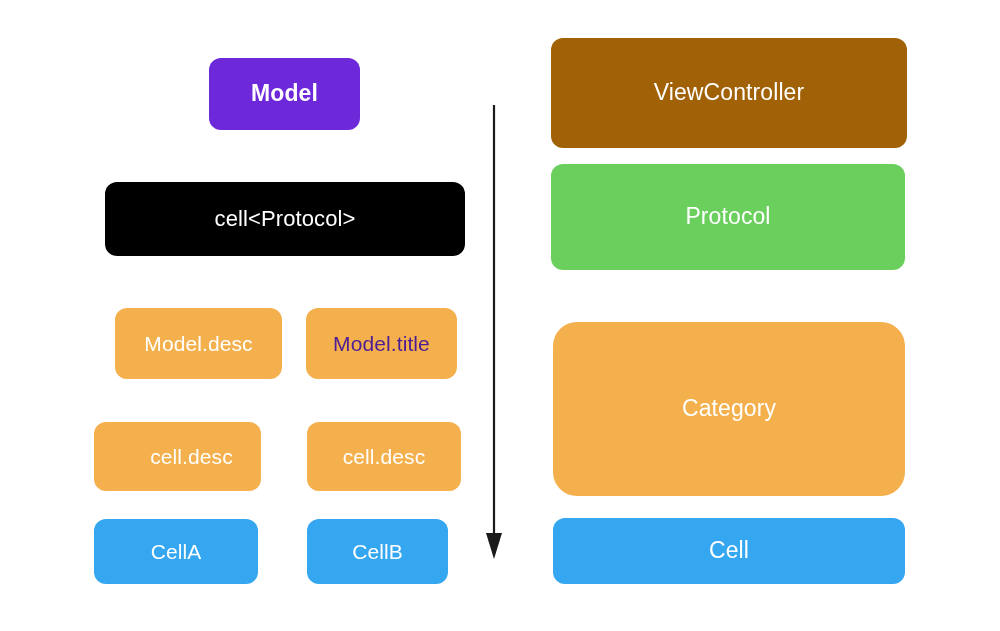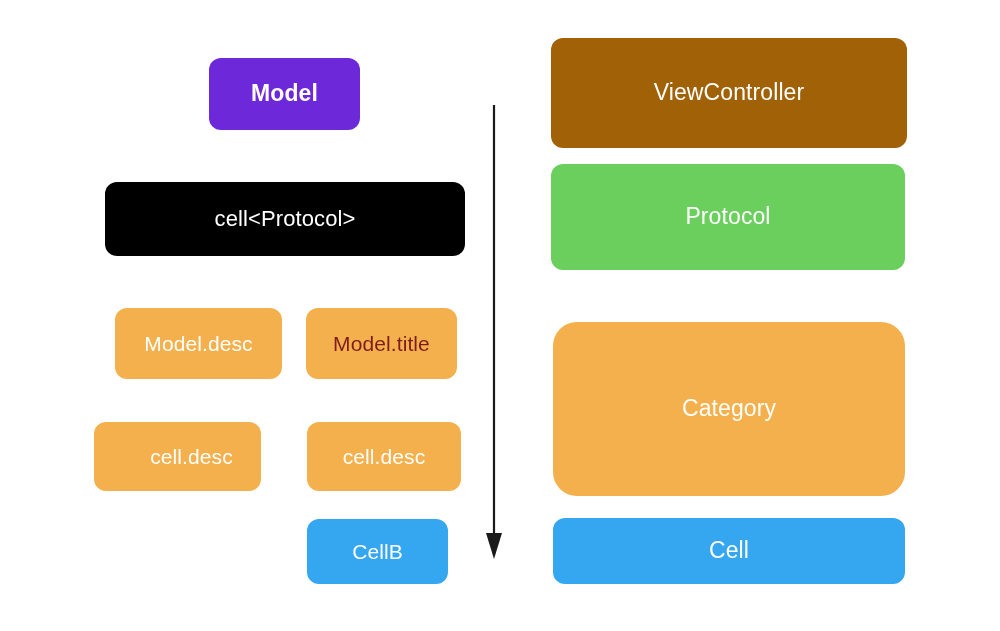--- a/index.html
+++ b/index.html
@@ -66,28 +66,31 @@
 <div style="position: absolute; left: 0px; top: 0px; width: 1000px; height: 631px; pointer-events: none;">
     <div class="node" style="left: 209px; top: 58px; width: 151px; height: 72px; background: #6d28d9; color: rgb(255, 255, 255); font-size: 23px; font-weight: bold; pointer-events: auto;">
       <span class="label">Model</span>
     </div>
     <div class="node" style="left: 105px; top: 182px; width: 360px; height: 74px; background: #000000; color: rgb(255, 255, 255); font-size: 22px; font-weight: normal; pointer-events: auto;">
       <span class="label">cell&lt;Protocol&gt;</span>
     </div>
     <div class="node" style="left: 94px; top: 308px; width: 167px; height: 71px; background: rgb(244, 176, 76); color: rgb(255, 255, 255); font-size: 21px; font-weight: normal; pointer-events: auto; margin-left: 21px;">
       <span class="label">Model.desc</span>
     </div>
-    <div class="node" style="left: 306px; top: 308px; width: 151px; height: 71px; background: rgb(244, 176, 76); color: #7f1d1d; font-size: 21px; font-weight: normal; pointer-events: auto;">
+    <div class="node" style="left: 306px; top: 308px; width: 151px; height: 71px; background: rgb(244, 176, 76); color: #4c1d95; font-size: 21px; font-weight: normal; pointer-events: auto;">
       <span class="label">Model.title</span>
     </div>
     <div class="node" style="left: 94px; top: 422px; width: 167px; height: 69px; background: rgb(244, 176, 76); color: rgb(255, 255, 255); font-size: 21px; font-weight: normal; pointer-events: auto; padding-left: 28px;">
       <span class="label">cell.desc</span>
     </div>
     <div class="node" style="left: 307px; top: 422px; width: 154px; height: 69px; background: rgb(244, 176, 76); color: rgb(255, 255, 255); font-size: 21px; font-weight: normal; pointer-events: auto;">
       <span class="label">cell.desc</span>
+    </div>
+    <div class="node" style="left: 94px; top: 519px; width: 164px; height: 65px; background: rgb(53, 166, 240); color: rgb(255, 255, 255); font-size: 21px; font-weight: normal; pointer-events: auto;">
+      <span class="label">CellA</span>
     </div>
     <div class="node" style="left: 307px; top: 519px; width: 141px; height: 65px; background: rgb(53, 166, 240); color: rgb(255, 255, 255); font-size: 21px; font-weight: normal; pointer-events: auto;">
       <span class="label">CellB</span>
     </div>
   </div>
 <div style="position: absolute; left: 0px; top: 0px; width: 1000px; height: 631px; pointer-events: none;">
     <div class="node" style="left: 551px; top: 38px; width: 356px; height: 110px; background: #a16207; color: rgb(255, 255, 255); font-size: 23px; font-weight: normal; pointer-events: auto;">
       <span class="label">ViewController</span>
     </div>
     <div class="node" style="left: 551px; top: 164px; width: 354px; height: 106px; background: rgb(106, 207, 92); color: rgb(255, 255, 255); font-size: 23px; font-weight: normal; pointer-events: auto;">

